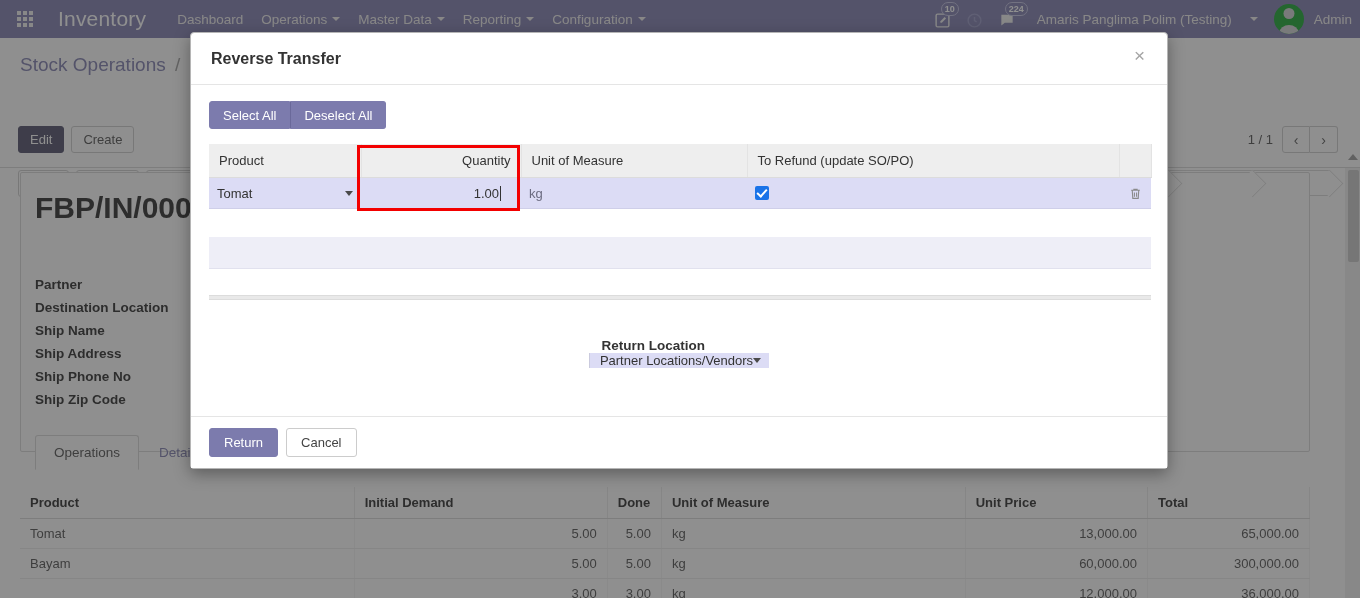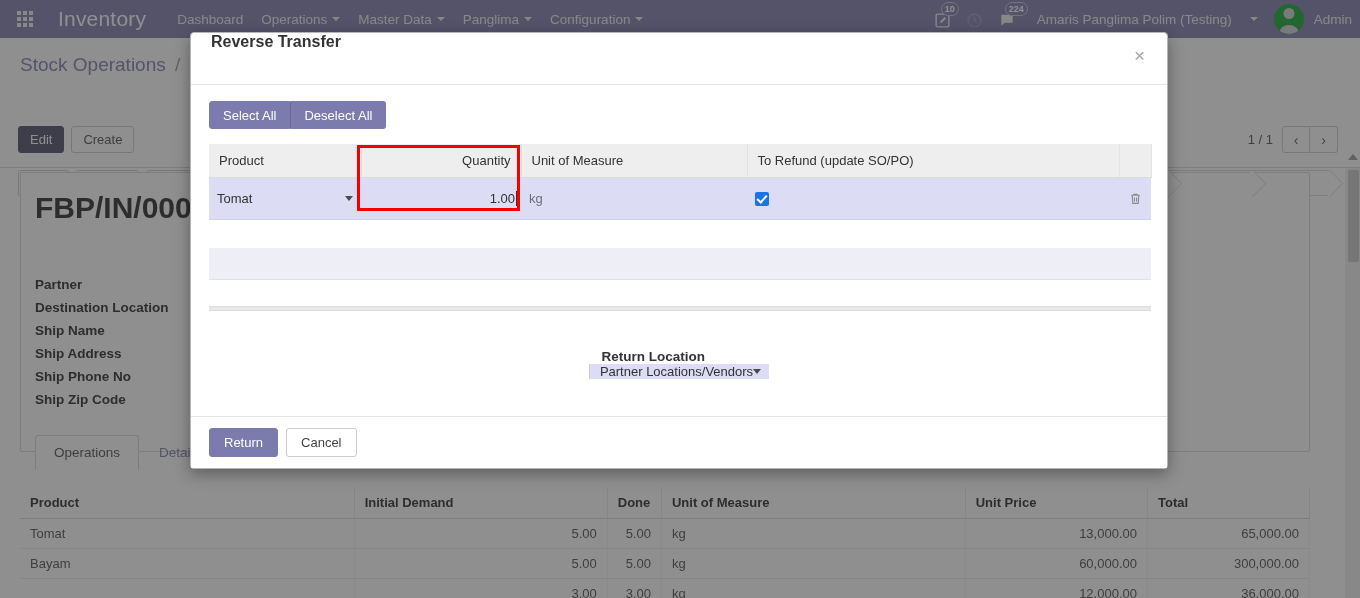--- a/index.html
+++ b/index.html
@@ -217,21 +217,21 @@
     width: 978px; height: 437px;
     background: #ffffff;
     border: 1px solid #b5b5b5;
     border-radius: 4px;
     box-shadow: 0 5px 16px rgba(0,0,0,.35);
     z-index: 60;
   }
   .modal-header {
     position: relative; height: 52px;
     border-bottom: 1px solid #e5e5e5;
-    display: flex; align-items: flex-start;
+    display: flex; align-items: center;
     padding: 0 20px;
   }
   .modal-title { font-size: 16px; font-weight: bold; color: #333; }
   .modal-close {
     position: absolute; right: 16px; top: 12px;
     font-size: 19px; color: #a5a5a5; line-height: 1;
     background: none; border: none; cursor: pointer;
   }
   .modal-body { position: relative; padding: 16px 18px 0 18px; height: 333px; }
 
@@ -266,21 +266,21 @@
     padding: 0 8px; height: 30px; color: #333; font-size: 13px;
   }
   .sel-caret {
     width: 0; height: 0;
     border-left: 4px solid transparent;
     border-right: 4px solid transparent;
     border-top: 5px solid #4a4a4a;
   }
   .cell-qty {
     display: flex; align-items: center; justify-content: flex-end;
-    padding: 0 4px; height: 41px; color: #333; font-size: 13px;
+    padding: 0 20px; height: 30px; color: #333; font-size: 13px;
   }
   .caret-bar {
     display: inline-block; width: 1px; height: 15px;
     background: #333; margin-left: 1px;
   }
   .cell-plain {
     display: flex; align-items: center; padding: 0 8px;
     height: 30px; color: #6b6b80; font-size: 13px;
   }
   .cell-check { display: flex; align-items: center; padding: 0 8px; height: 30px; }
@@ -400,21 +400,21 @@
       </div>
       <div class="menu-item">
         <span>Operations</span>
         <span class="caret-down"></span>
       </div>
       <div class="menu-item">
         <span>Master Data</span>
         <span class="caret-down"></span>
       </div>
       <div class="menu-item">
-        <span>Panglima</span>
+        <span>Reporting</span>
         <span class="caret-down"></span>
       </div>
       <div class="menu-item">
         <span>Configuration</span>
         <span class="caret-down"></span>
       </div>
 
       <div class="nav-right">
         <div class="nav-ico">
           <span class="badge">10</span>

